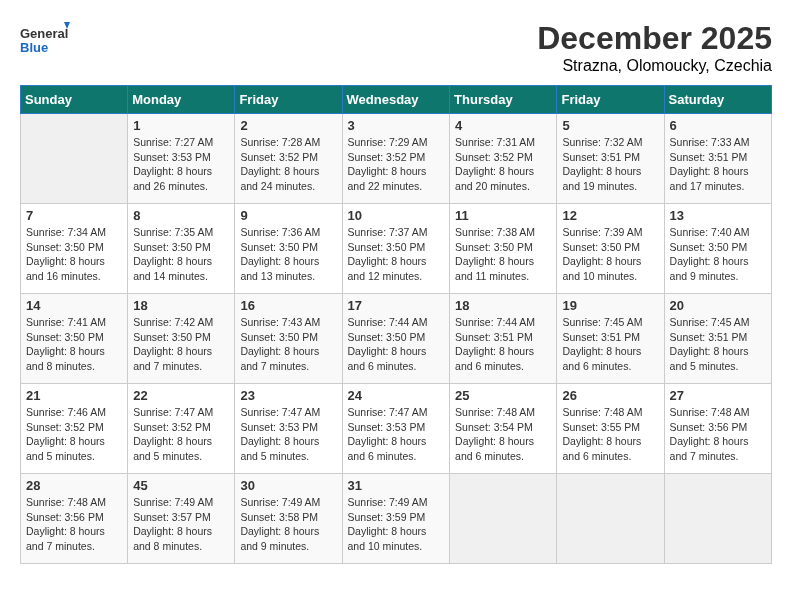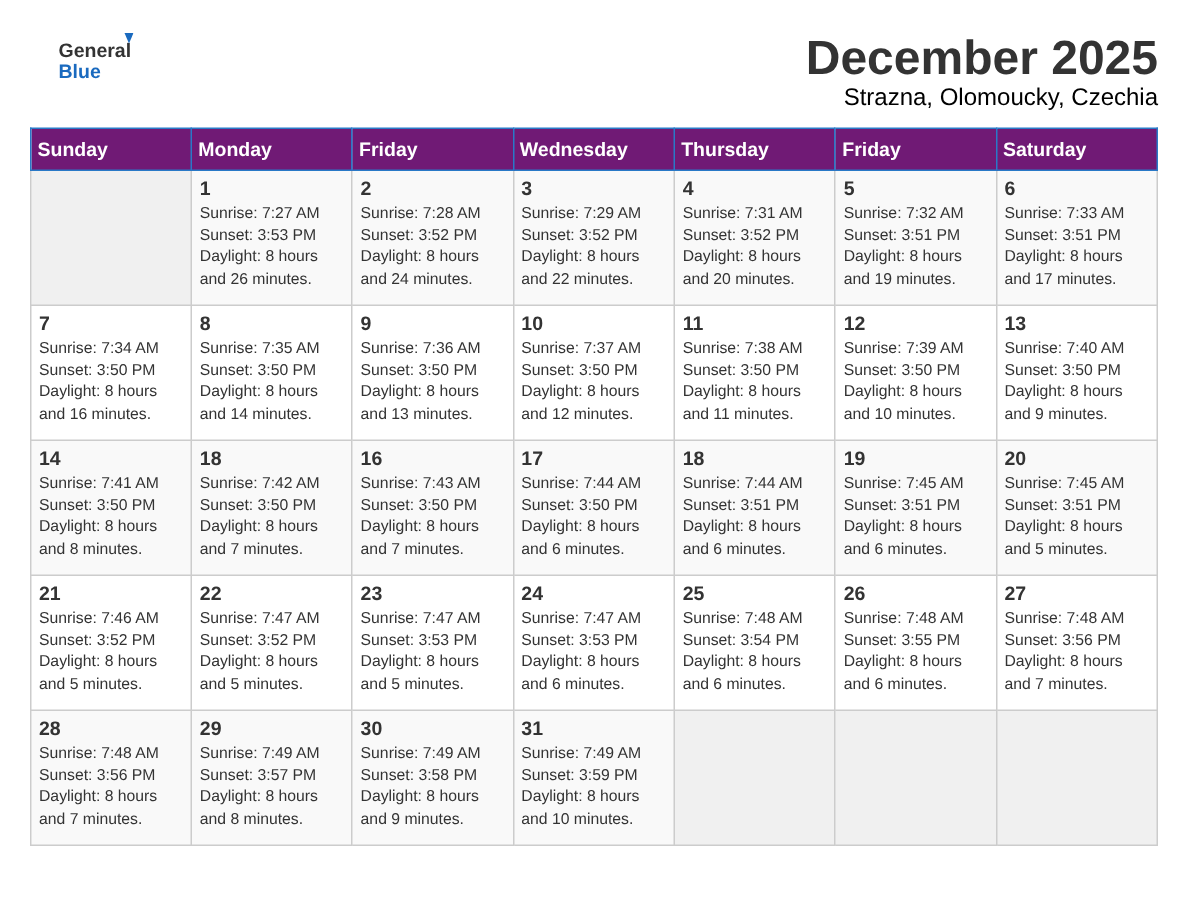--- a/index.html
+++ b/index.html
@@ -8,21 +8,20 @@
       background: #fff;
       width: 792px;
       min-height: 612px;
       padding: 20px;
     }
     .header {
       display: flex;
       justify-content: space-between;
       align-items: flex-start;
       margin-bottom: 10px;
-      margin-left: 19px;
     }
     .logo {
       display: flex;
       align-items: center;
       gap: 4px;
     }
     .title-block {
       text-align: right;
     }
     .month-title {
@@ -33,21 +32,21 @@
     .subtitle {
       font-size: 16px;
       color: #000000;
     }
     .calendar {
       width: 100%;
       border-collapse: collapse;
       font-size: 11px;
     }
     .calendar thead th {
-      background-color: #701a75;
+      background-color: #0f766e;
       color: #fff;
       padding: 6px 4px;
       text-align: left;
       font-size: 13px;
       font-weight: bold;
       border: 1px solid #2979c7;
     }
     .calendar tbody td {
       border: 1px solid #ccc;
       vertical-align: top;
@@ -337,21 +336,21 @@
       <tr>
         <td>
           <span class="day-number">28</span>
           <div class="day-info">
             Sunrise: 7:48 AM<br>
             Sunset: 3:56 PM<br>
             Daylight: 8 hours and 7 minutes.
           </div>
         </td>
         <td>
-          <span class="day-number">29</span>
+          <span class="day-number">45</span>
           <div class="day-info">
             Sunrise: 7:49 AM<br>
             Sunset: 3:57 PM<br>
             Daylight: 8 hours and 8 minutes.
           </div>
         </td>
         <td>
           <span class="day-number">30</span>
           <div class="day-info">
             Sunrise: 7:49 AM<br>

